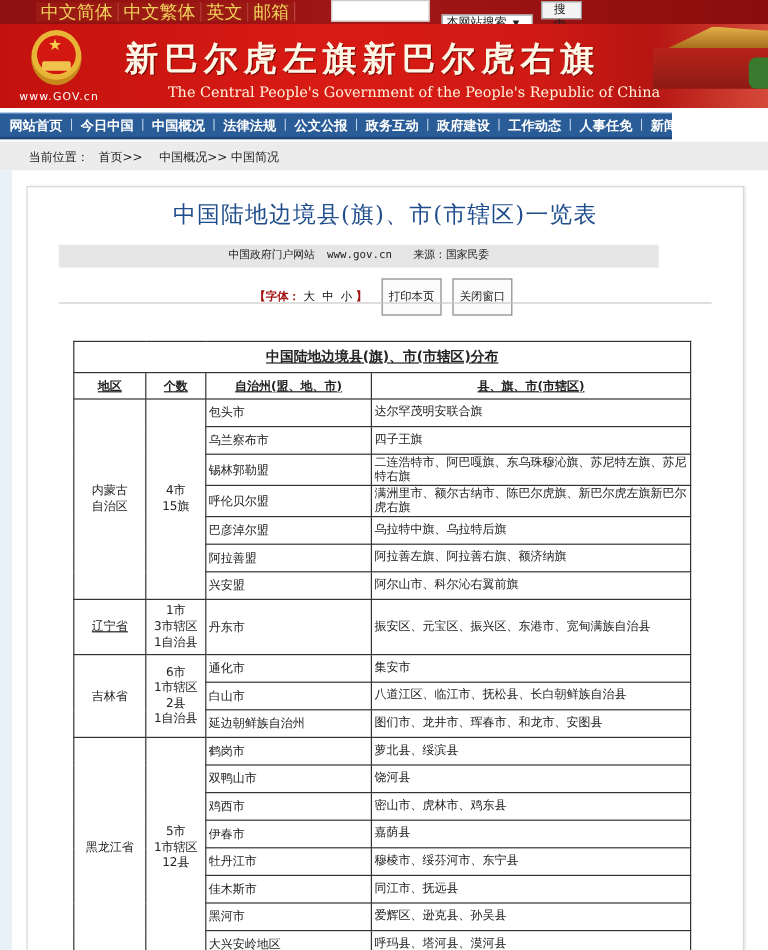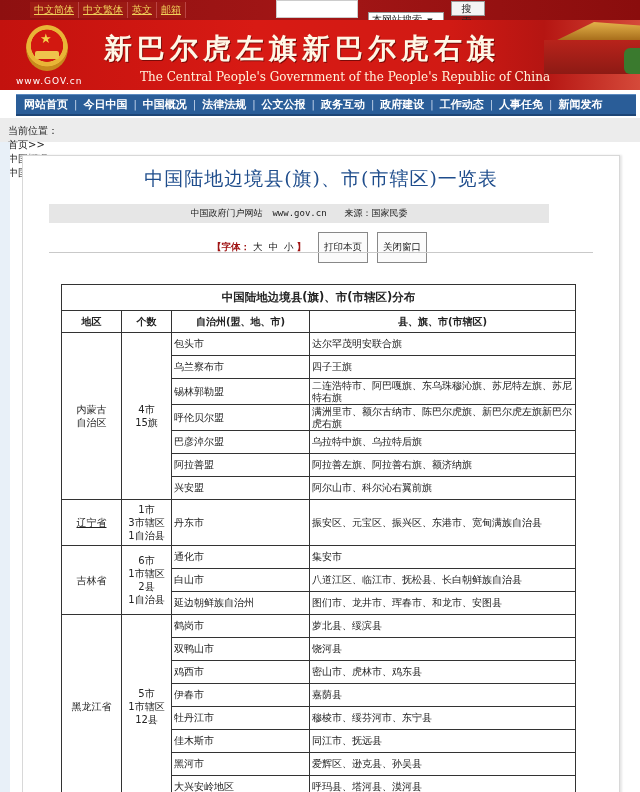--- a/index.html
+++ b/index.html
@@ -3,21 +3,21 @@
 <meta charset="utf-8">
 <style>
   * { box-sizing: border-box; margin: 0; padding: 0; }
   html, body { width: 640px; height: 792px; overflow: hidden; background: #fff; }
   body { font-family: "DejaVu Sans", "Liberation Sans", sans-serif; font-size: 11px; color: #222; }
 
   
   .topstrip { position: absolute; left: 0; top: 0; width: 640px; height: 20px;
     background: linear-gradient(to right, #8e1010, #a31616 50%, #8a0d0d); }
   .toplinks { position: absolute; left: 30px; top: 2px; display: flex; gap: 0; }
-  .toplinks a { color: #f1d15a; text-decoration: underline; font-size: 10px; padding: 1px 4px;
+  .toplinks a { color: #f1d15a; font-size: 15px; padding: 1px 4px;
     border-right: 1px solid #b44; background: #9c1a14; display: inline-block; line-height: 14px; }
   .searchbox { position: absolute; left: 276px; top: 0; width: 82px; height: 18px; background: #fff; border: 1px solid #ccc; }
   .searchsel { position: absolute; left: 368px; top: 12px; width: 76px; height: 15px; background: #fff; border: 1px solid #999;
     font-size: 10px; line-height: 13px; padding-left: 3px; color: #222; }
   .searchbtn { position: absolute; left: 451px; top: 1px; width: 34px; height: 15px; background: #f4f4f4; border: 1px solid #999;
     font-size: 10px; line-height: 13px; text-align: center; color: #222; letter-spacing: 3px; }
 
   
   .banner { position: absolute; left: 0; top: 20px; width: 640px; height: 70px;
     background: linear-gradient(to right, #c3120e 0%, #d81a14 40%, #d11a14 70%, #b51512 85%, #d54a3a 100%); }
@@ -29,28 +29,28 @@
   .bigtitle { position: absolute; left: 104px; top: 10px; color: #fff7e6; font-size: 28px; font-weight: bold; letter-spacing: 5px;
     text-shadow: 1px 1px 0 #7a0b08; font-family: "DejaVu Sans", sans-serif; }
   .entitle { position: absolute; left: 140px; top: 50px; color: #fff3dc; font-size: 12px; font-family: "DejaVu Serif", serif; }
   .gate { position: absolute; left: 540px; top: 22px; width: 100px; height: 68px; }
   .gate .roof { position: absolute; left: 8px; top: 0; width: 92px; height: 18px;
     background: linear-gradient(#e3b24a, #a86e1b); clip-path: polygon(10% 100%, 50% 0, 100% 20%, 100% 100%); }
   .gate .wall { position: absolute; left: 4px; top: 18px; width: 96px; height: 34px; background: linear-gradient(#b8231b, #8d1a14); }
   .gate .tree { position: absolute; left: 84px; top: 26px; width: 16px; height: 26px; background: #3a7a2e; border-radius: 6px 0 0 6px; }
 
   
-  .nav { position: absolute; left: 16px; top: 94px; width: 620px; height: 22px; background: #2a5d98;
+  .nav { position: absolute; left: 0; top: 94px; width: 560px; height: 22px; background: #2a5d98;
     border-top: 1px solid #5c8ac0; border-bottom: 2px solid #1d4576; display: flex; align-items: center; padding-left: 8px; }
   .nav a { color: #fff; font-size: 11px; font-weight: bold; text-decoration: none; white-space: nowrap; }
   .nav .sep { color: #c8d8ee; margin: 0 6px; font-size: 10px; }
 
   
   .crumbbar { position: absolute; left: 0; top: 118px; width: 640px; height: 24px; background: #ececec; }
-  .crumbs { position: absolute; left: 8px; top: 6px; font-size: 10px; color: #222; display: flex; gap: 0; flex-direction: column; }
+  .crumbs { position: absolute; left: 24px; top: 6px; font-size: 10px; color: #222; display: flex; gap: 0; }
   .crumbs span { white-space: nowrap; }
 
   .sideshade { position: absolute; left: 0; top: 142px; width: 10px; height: 650px; background: #e8f0f8; }
 
   
   .panel { position: absolute; left: 22px; top: 155px; width: 598px; height: 640px; background: #fff;
     border: 1px solid #d8d8d8; box-shadow: 2px 0 2px #e6e6e6; }
   .pagetitle { position: absolute; left: 0; top: 10px; width: 100%; text-align: center; color: #1f4d8c;
     font-size: 19px; font-family: "DejaVu Serif", serif; letter-spacing: 1px; }
   .metabar { position: absolute; left: 26px; top: 48px; width: 500px; height: 19px; background: #e6e6e6;
@@ -58,21 +58,21 @@
   .metabar .url { font-family: "DejaVu Sans Mono", monospace; margin: 0 18px 0 10px; }
   .toolsrow { position: absolute; left: 0; top: 76px; width: 100%; text-align: center; font-size: 9.5px; }
   .fontsize { color: #111; margin-right: 6px; }
   .fontsize b { font-weight: bold; color: #a01414; }
   .btn { display: inline-block; border: 1px solid #888; background: #fbfbfb; font-size: 9.5px; padding: 8px 5px; margin: 0 3px; color: #222; }
   .hr { position: absolute; left: 26px; top: 96px; width: 544px; height: 1px; background: #c9c9c9; }
 
   
   table.main { position: absolute; left: 38px; top: 128px; width: 515px; border-collapse: collapse; table-layout: fixed; }
   table.main td, table.main th { border: 1px solid #333; font-size: 10px; color: #222; vertical-align: middle; }
-  table.main th { font-weight: bold; text-align: center; height: 22px; }
+  table.main th { font-weight: bold; text-align: center; height: 22px; text-decoration: underline; }
   table.main th.caption { height: 26px; font-size: 11.5px; }
   td.region, td.count { text-align: center; line-height: 13px; }
   td.pref { padding-left: 2px; height: 23px; }
   td.cnty { padding-left: 2px; line-height: 12px; }
   td.pref.tall, td.cnty.tall { height: 26px; }
 </style>
 </head>
 <body>
 
 <div class="topstrip">

